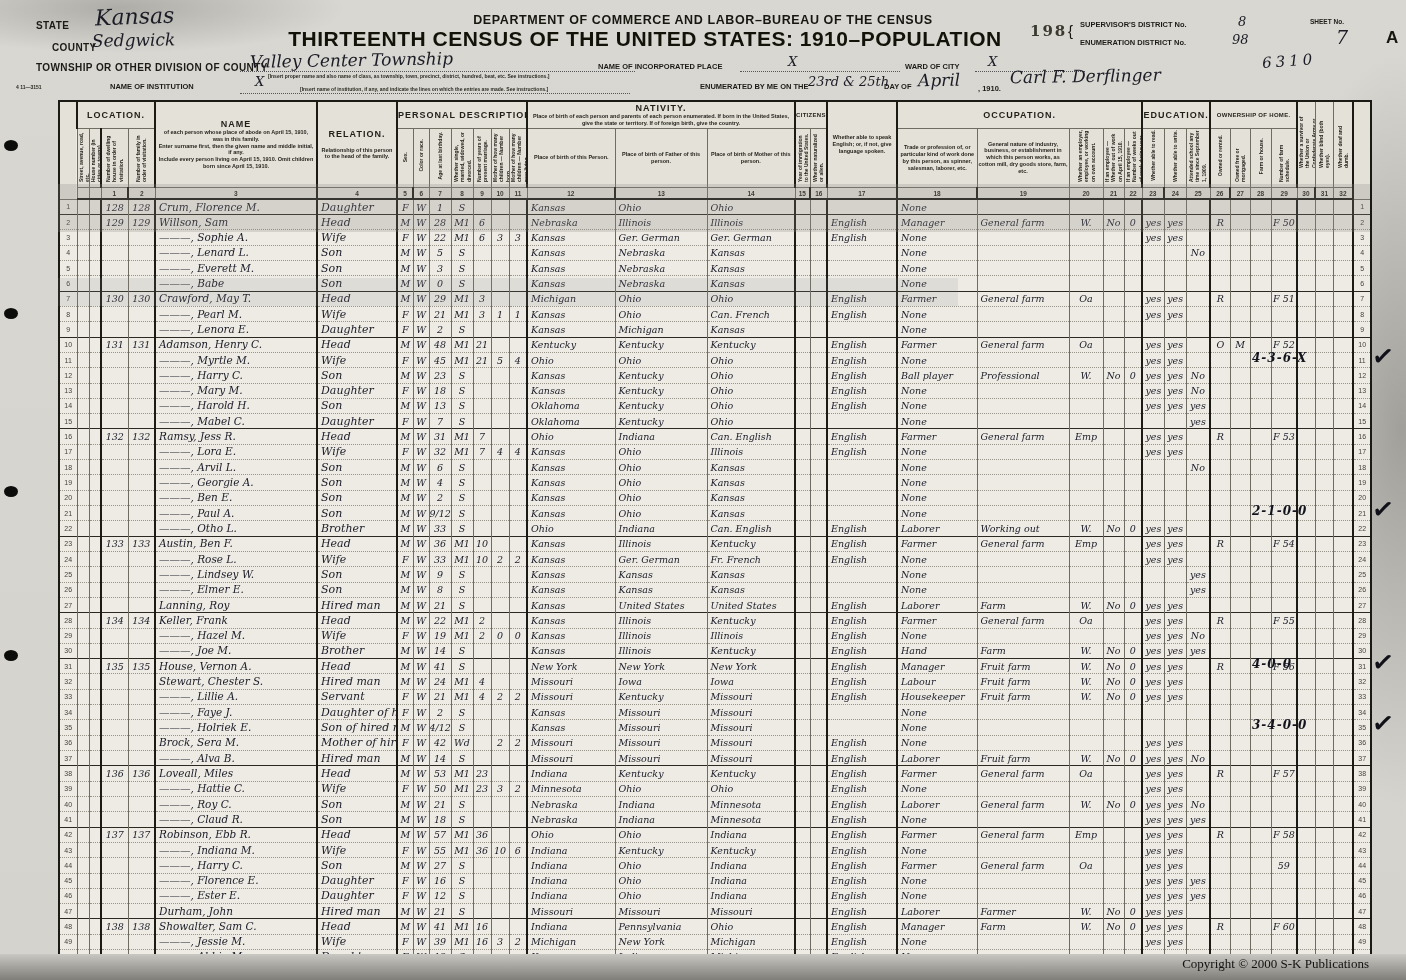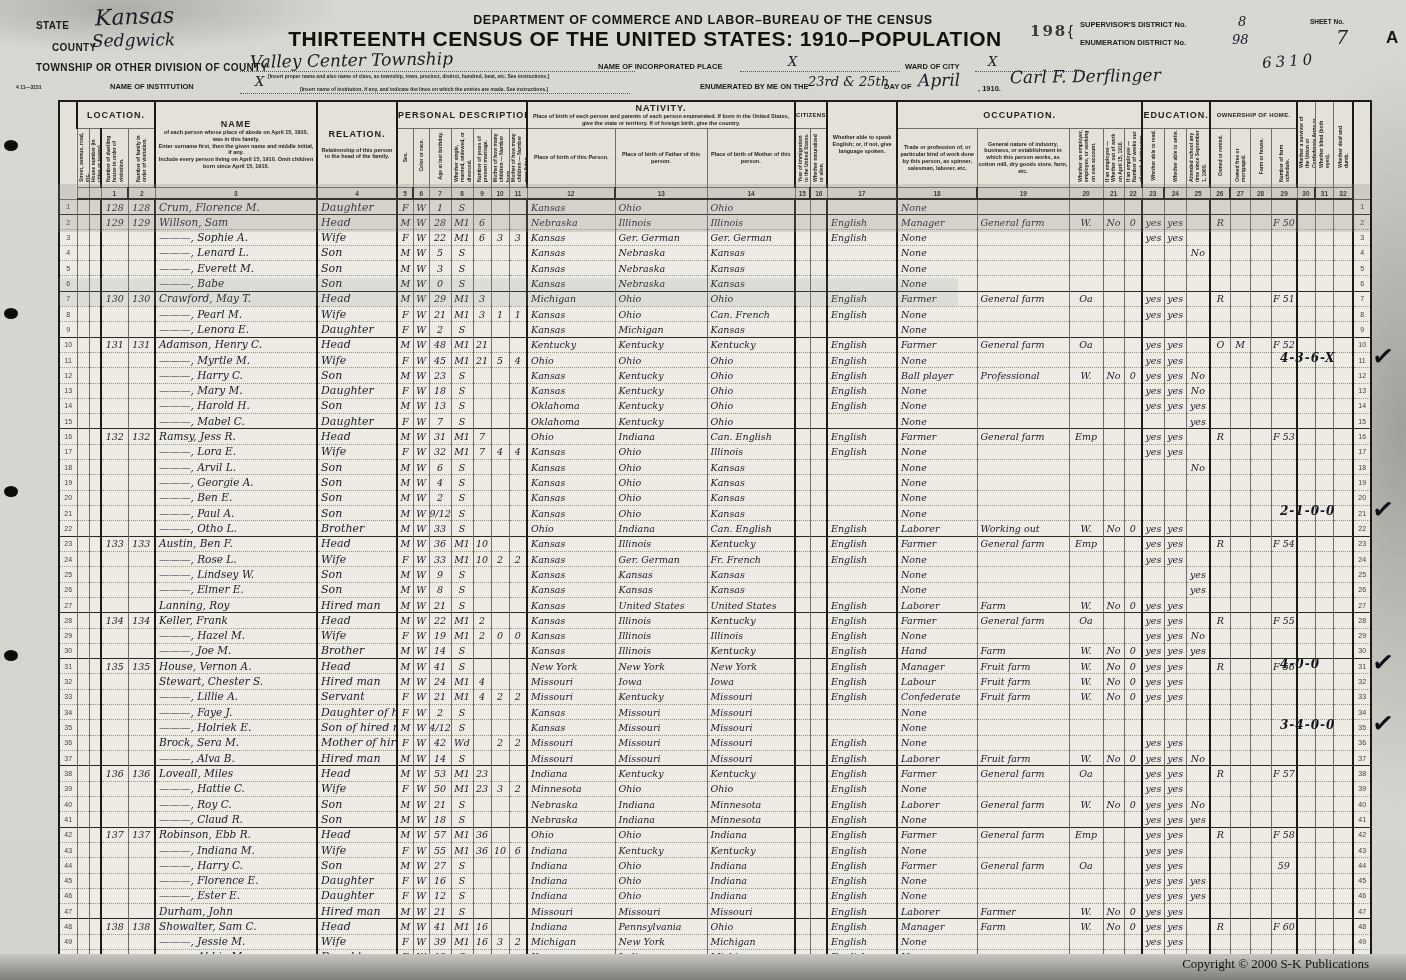--- a/index.html
+++ b/index.html
@@ -46,21 +46,21 @@
   tbody td{border-top:1px dotted #98948a;font-size:9.5px;line-height:13px;text-align:center;
     font-family:"DejaVu Serif",serif;font-style:italic;color:#1a1a28;}
   tbody tr.hv td{border-top:1.6px solid #2b2921;}
   tbody td.Lf{text-align:left;padding-left:3px;}
   tbody td.nm{font-size:10.5px;}
   tbody td.rl{font-size:11px;font-style:italic;}
   tbody td.pn{font-family:"Liberation Sans",sans-serif;font-style:normal;font-size:7px;color:#45433a;}
   .blh{border-left:2px solid #1b1a15 !important;}
   
   .ann{position:absolute;font-family:"DejaVu Serif",serif;font-style:italic;font-weight:bold;
-    font-size:12px;color:#14141f;letter-spacing:1px;z-index:5;margin-left:28px;}
+    font-size:12px;color:#14141f;letter-spacing:1px;z-index:5;}
   .chk{position:absolute;font-size:26px;color:#101018;z-index:5;transform:rotate(8deg);font-weight:bold;}
   .hole{position:absolute;width:14px;height:11px;border-radius:50%;background:#0c0c0a;z-index:6;}
   .smudge{position:absolute;pointer-events:none;z-index:4;}
   .bottom-band{position:absolute;left:0;bottom:0;width:1406px;height:26px;
     background:linear-gradient(#c9c7c1,#807e78);}
   .copyright{position:absolute;right:37px;bottom:8px;font-family:"Liberation Serif",serif;
     font-size:13px;color:#111;}
 </style>
 </head>
 <body>
@@ -1487,21 +1487,21 @@
           <td>M1</td>
           <td>4</td>
           <td>2</td>
           <td>2</td>
           <td class="Lf blh">Missouri</td>
           <td class="Lf">Kentucky</td>
           <td class="Lf">Missouri</td>
           <td class="blh"></td>
           <td></td>
           <td class="Lf blh">English</td>
-          <td class="Lf blh">Confederate</td>
+          <td class="Lf blh">Housekeeper</td>
           <td class="Lf">Fruit farm</td>
           <td>W.</td>
           <td>No</td>
           <td>0</td>
           <td class="blh">yes</td>
           <td>yes</td>
           <td></td>
           <td class="blh"></td>
           <td></td>
           <td></td>

